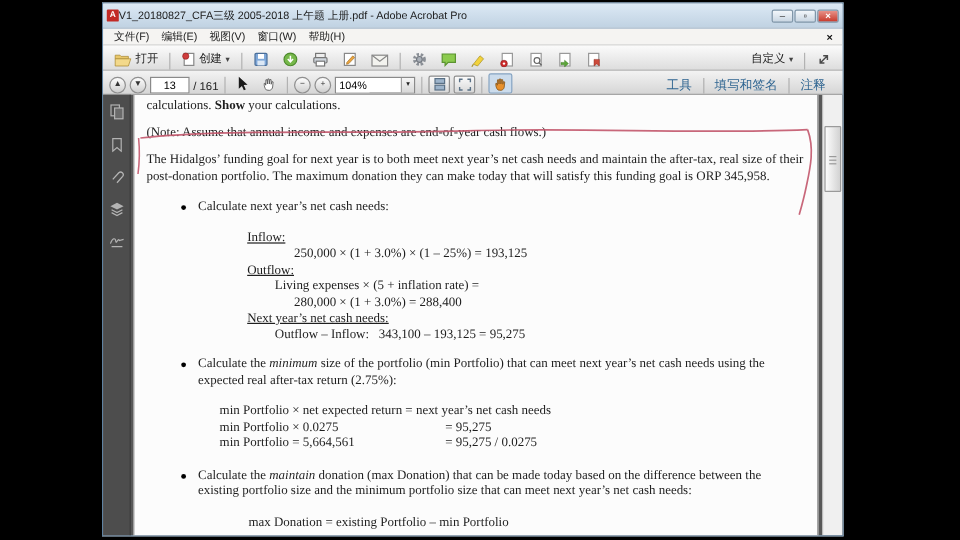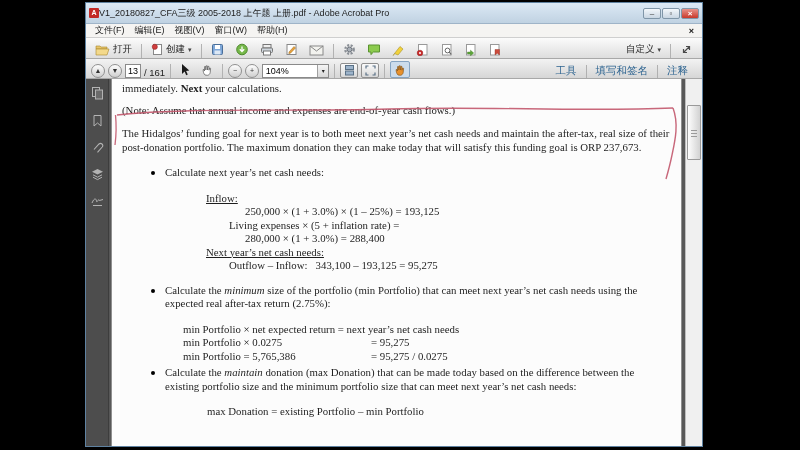--- a/index.html
+++ b/index.html
@@ -36,21 +36,21 @@
              padding:0 5px; gap:3px; font-size:9.5px; color:#222; }
   .toolbar.second { height:20px; background:linear-gradient(#f3f3f3,#d6d6d6); }
   .sep { width:1px; height:14px; background:#b2b2b2; margin:0 2px; flex:0 0 auto; }
   .tbtn { display:flex; align-items:center; gap:3px; padding:1px 3px; border-radius:2px;
           border:1px solid transparent; }
   .tbtn.pressed { background:#ccdcec; border-color:#86a4c2; }
   .caret { font-size:7px; color:#444; }
   .circle-btn { width:14px; height:14px; border-radius:50%;
                 background:linear-gradient(#fdfdfd,#cfcfcf); border:1px solid #909090;
                 font-size:7px; line-height:12px; text-align:center; color:#333; }
-  .page-input { width:16px; height:14px; font-size:9px; text-align:center;
+  .page-input { width:33px; height:14px; font-size:9px; text-align:center;
                 border:1px solid #8a8a8a; background:#fff; font-family:"Liberation Sans",sans-serif;}
   .zoom-box { display:flex; align-items:center; border:1px solid #8a8a8a; background:#fff; height:14px;gap:26px; }
   .zoom-input { width:28px; height:12px; border:none; font-size:9px; text-align:center;
                 font-family:"Liberation Sans",sans-serif; }
   .zoom-caret { width:11px; height:12px; background:linear-gradient(#f5f5f5,#d8d8d8);
                 border-left:1px solid #a0a0a0; font-size:6px; text-align:center; line-height:12px; }
   .view-btn { width:18px; height:15px; border:1px solid #909090; border-radius:2px;
               background:linear-gradient(#fbfbfb,#d8d8d8);
               display:flex; align-items:center; justify-content:center; }
   .panel-area { margin-left:auto; display:flex; align-items:center; gap:0; }
@@ -79,21 +79,21 @@
   .bullet { display:flex; margin-bottom:12px; }
   .bullet .dot { width:4px; height:4px; border-radius:50%; background:#000;
                  margin:5px 10px 0 29px; flex:0 0 auto; }
   .bullet .btxt { flex:1; padding-right:4px; }
   .calc-block { margin-left:84px; margin-bottom:11px; }
   .ind1 { padding-left:23px; }
   .ind2 { padding-left:39px; }
   .pair { display:flex; }
   .pair .a { width:188px; flex:0 0 auto; }
   .gap2 { display:inline-block; width:8px; }
-  .min-block { margin-left:61px; margin-bottom:3px; }
+  .min-block { margin-left:61px; margin-bottom:13px; }
   .max-line { margin-left:85px; }
 
   .annotation-svg { position:absolute; left:0; top:0; pointer-events:none; }
 
   
   .scrollbar { position:absolute; right:0; top:0; bottom:0; width:17px;
                background:#f0f0f0; border-left:1px solid #bdbdbd; }
   .scroll-thumb { position:absolute; left:1px; right:1px; top:26px; height:55px;
                   background:linear-gradient(90deg,#fdfdfd,#d2d2d2);
                   border:1px solid #9a9a9a; border-radius:1px; }
@@ -350,53 +350,54 @@
             <path d="M1 8 C3 3 5 3 5.5 6 C6 9 7.5 2.5 8.5 5.5 L12 4.5" fill="none" stroke="#b3b3b3" stroke-width="1"></path>
             <path d="M2 10.5 H11" stroke="#b3b3b3"></path>
           </svg>
         </span>
     </div>
 
     <div class="viewport">
       <div class="page">
         <div class="page-content">
 
-          <p class="p-line"><span>immediately. </span><span class="b">Next</span><span> your calculations.</span></p>
+          <p class="p-line"><span>calculations. </span><span class="b">Show</span><span> your calculations.</span></p>
 
           <p class="p-note">(Note: Assume that annual income and expenses are end-of-year cash flows.)</p>
 
-          <p class="p-para">The Hidalgos’ funding goal for next year is to both meet next year’s net cash needs and maintain the after-tax, real size of their post-donation portfolio. The maximum donation they can make today that will satisfy this funding goal is ORP 237,673.</p>
+          <p class="p-para">The Hidalgos’ funding goal for next year is to both meet next year’s net cash needs and maintain the after-tax, real size of their post-donation portfolio. The maximum donation they can make today that will satisfy this funding goal is ORP 345,958.</p>
 
           <div class="bullet">
             <span class="dot"></span>
             <span class="btxt">Calculate next year’s net cash needs:</span>
           </div>
 
           <div class="calc-block">
             <div class="u">Inflow:</div>
             <div class="ind2">250,000 × (1 + 3.0%) × (1 – 25%) = 193,125</div>
+            <div class="u">Outflow:</div>
             <div class="ind1">Living expenses × (5 + inflation rate) =</div>
             <div class="ind2">280,000 × (1 + 3.0%) = 288,400</div>
             <div class="u">Next year’s net cash needs:</div>
             <div class="ind1"><span>Outflow – Inflow:</span><span class="gap2"></span><span>343,100 – 193,125 = 95,275</span></div>
           </div>
 
           <div class="bullet">
             <span class="dot"></span>
             <span class="btxt"><span>Calculate the </span><span class="i">minimum</span><span> size of the portfolio (min Portfolio) that can meet next year’s net cash needs using the expected real after-tax return (2.75%):</span></span>
           </div>
 
           <div class="min-block">
             <div>min Portfolio × net expected return = next year’s net cash needs</div>
             <div class="pair">
                 <span class="a">min Portfolio × 0.0275</span>
                 <span>= 95,275</span>
               </div>
             <div class="pair">
-                <span class="a">min Portfolio = 5,765,386</span>
+                <span class="a">min Portfolio = 5,664,561</span>
                 <span>= 95,275 / 0.0275</span>
               </div>
           </div>
 
           <div class="bullet">
             <span class="dot"></span>
             <span class="btxt"><span>Calculate the </span><span class="i">maintain</span><span> donation (max Donation) that can be made today based on the difference between the existing portfolio size and the minimum portfolio size that can meet next year’s net cash needs:</span></span>
           </div>
 
           <div class="max-line">max Donation = existing Portfolio – min Portfolio</div>

